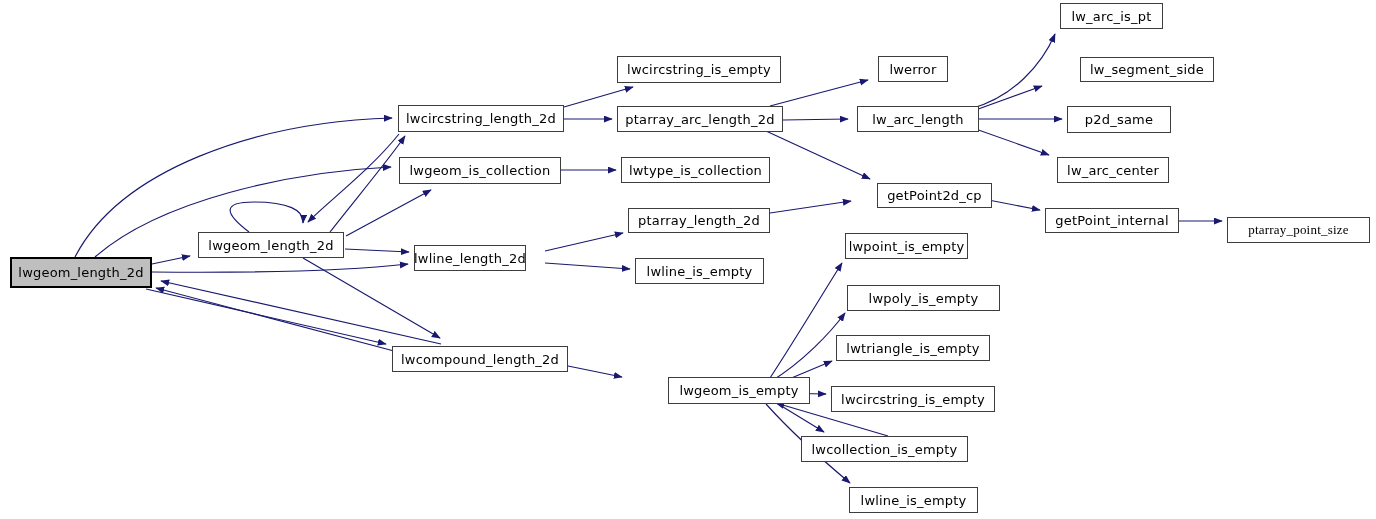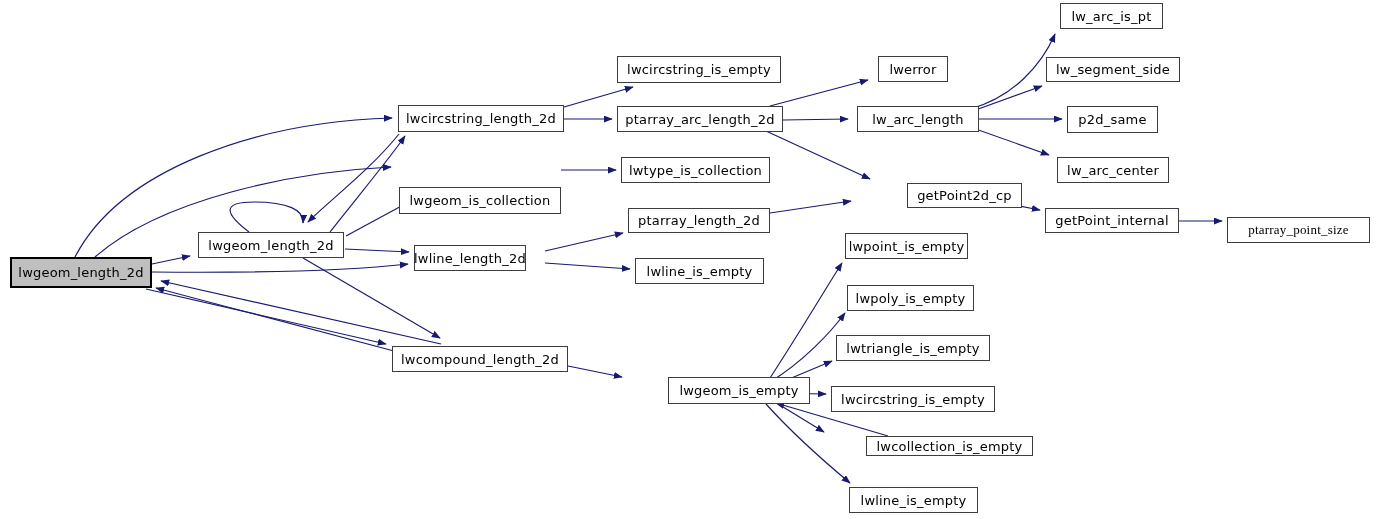--- a/index.html
+++ b/index.html
@@ -91,38 +91,38 @@
         <path d="M770,393 L826,394" class="edge" stroke="#191970" marker-end="url(#arrowhead)"></path>
         <path d="M770,399 L824,432" class="edge" stroke="#191970" marker-end="url(#arrowhead)"></path>
         <path d="M766,404 C793,434 826,463 850,483" class="edge" stroke="#191970" marker-end="url(#arrowhead)"></path>
         <path d="M888,436 L776,403" class="edge" stroke="#191970" marker-end="url(#arrowhead)"></path>
       </g>
   </svg>
   <div id="nodes-layer">
       <div class="node highlight" style="left: 10px; top: 257px; width: 142px; height: 31px;">lwgeom_length_2d</div>
       <div class="node" style="left: 198px; top: 232px; width: 146px; height: 26px;">lwgeom_length_2d</div>
       <div class="node" style="left: 398px; top: 105px; width: 166px; height: 27px;">lwcircstring_length_2d</div>
-      <div class="node" style="left: 399px; top: 157px; width: 162px; height: 27px; margin-top: 30px;">lwgeom_is_collection</div>
+      <div class="node" style="left: 399px; top: 157px; width: 162px; height: 27px;">lwgeom_is_collection</div>
       <div class="node" style="left: 414px; top: 245px; width: 112px; height: 26px;">lwline_length_2d</div>
       <div class="node" style="left: 392px; top: 346px; width: 176px; height: 26px;">lwcompound_length_2d</div>
       <div class="node" style="left: 617px; top: 56px; width: 164px; height: 27px;">lwcircstring_is_empty</div>
       <div class="node" style="left: 617px; top: 106px; width: 166px; height: 26px;">ptarray_arc_length_2d</div>
       <div class="node" style="left: 621px; top: 157px; width: 149px; height: 26px;">lwtype_is_collection</div>
       <div class="node" style="left: 628px; top: 208px; width: 142px; height: 25px;">ptarray_length_2d</div>
       <div class="node" style="left: 635px; top: 258px; width: 129px; height: 26px;">lwline_is_empty</div>
       <div class="node" style="left: 628px; top: 377px; width: 142px; height: 27px; margin-left: 40px;">lwgeom_is_empty</div>
       <div class="node" style="left: 878px; top: 56px; width: 70px; height: 26px;">lwerror</div>
       <div class="node" style="left: 857px; top: 106px; width: 122px; height: 26px;">lw_arc_length</div>
-      <div class="node" style="left: 907px; top: 183px; width: 115px; height: 25px;">getPoint2d_cp</div>
+      <div class="node" style="left: 877px; top: 183px; width: 115px; height: 25px;">getPoint2d_cp</div>
       <div class="node" style="left: 845px; top: 233px; width: 123px; height: 26px;">lwpoint_is_empty</div>
-      <div class="node" style="left: 847px; top: 285px; width: 127px; height: 26px;">lwpoly_is_empty</div>
+      <div class="node" style="left: 847px; top: 285px; width: 153px; height: 26px;">lwpoly_is_empty</div>
       <div class="node" style="left: 836px; top: 335px; width: 154px; height: 26px;">lwtriangle_is_empty</div>
       <div class="node" style="left: 831px; top: 386px; width: 164px; height: 26px;">lwcircstring_is_empty</div>
-      <div class="node" style="left: 866px; top: 436px; width: 167px; height: 20px;">lwcollection_is_empty</div>
+      <div class="node" style="left: 801px; top: 436px; width: 167px; height: 26px;">lwcollection_is_empty</div>
       <div class="node" style="left: 849px; top: 487px; width: 129px; height: 26px;">lwline_is_empty</div>
       <div class="node" style="left: 1060px; top: 3px; width: 103px; height: 26px;">lw_arc_is_pt</div>
-      <div class="node" style="left: 1046px; top: 57px; width: 134px; height: 25px;">lw_segment_side</div>
-      <div class="node" style="left: 1067px; top: 106px; width: 91px; height: 27px;">p2d_same</div>
+      <div class="node" style="left: 1080px; top: 57px; width: 134px; height: 25px;">lw_segment_side</div>
+      <div class="node" style="left: 1067px; top: 106px; width: 104px; height: 27px;">p2d_same</div>
       <div class="node" style="left: 1057px; top: 157px; width: 112px; height: 26px;">lw_arc_center</div>
       <div class="node" style="left: 1045px; top: 208px; width: 134px; height: 25px;">getPoint_internal</div>
       <div class="node" style="left: 1227px; top: 217px; width: 143px; height: 26px; font-family: Liberation Serif, serif;">ptarray_point_size</div>
     </div>
 </div>
 
 </body></html>

